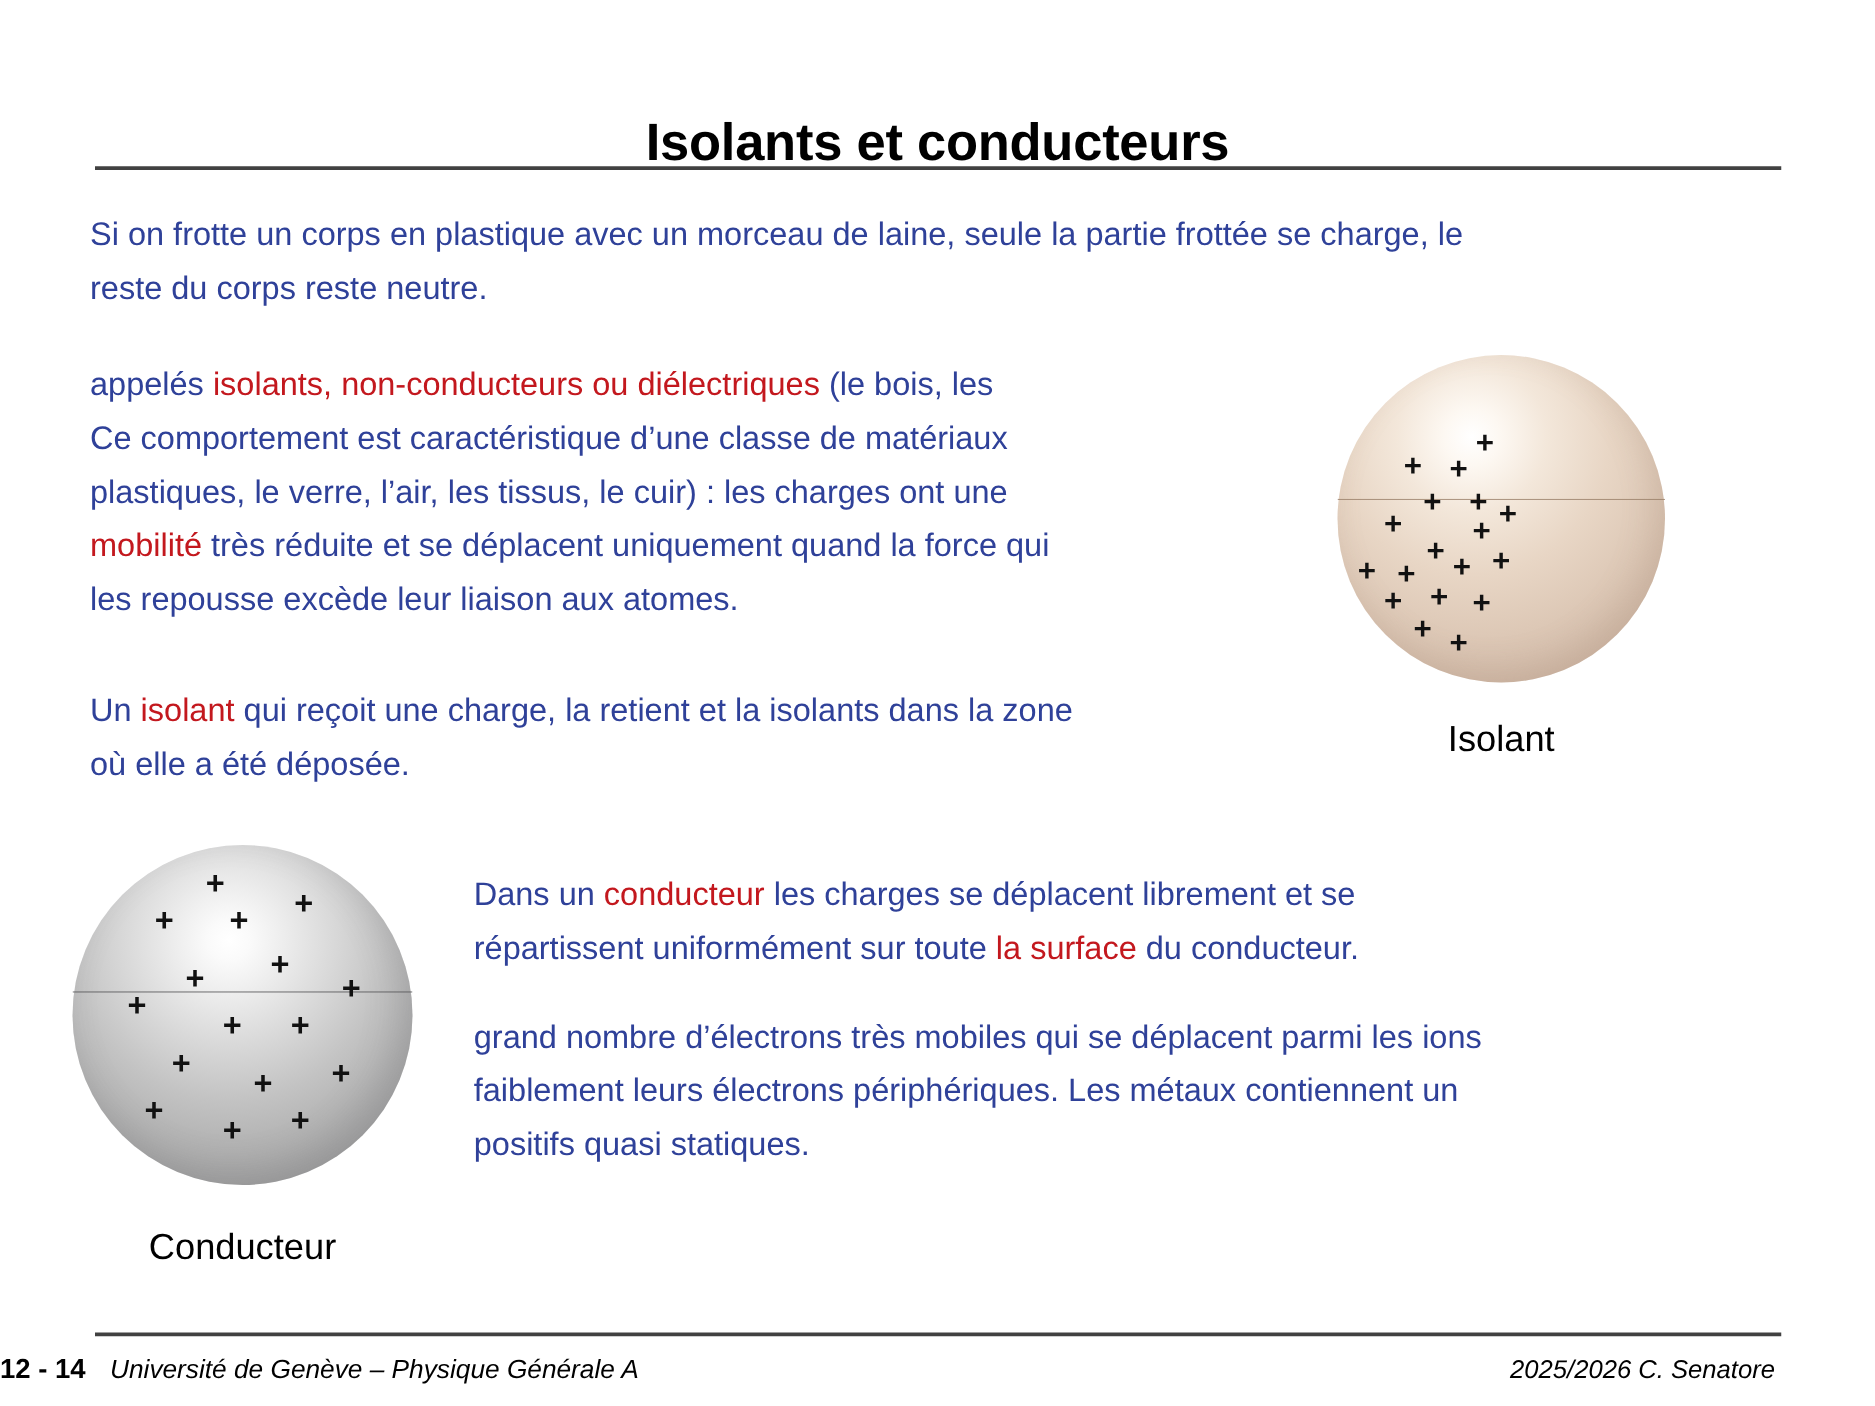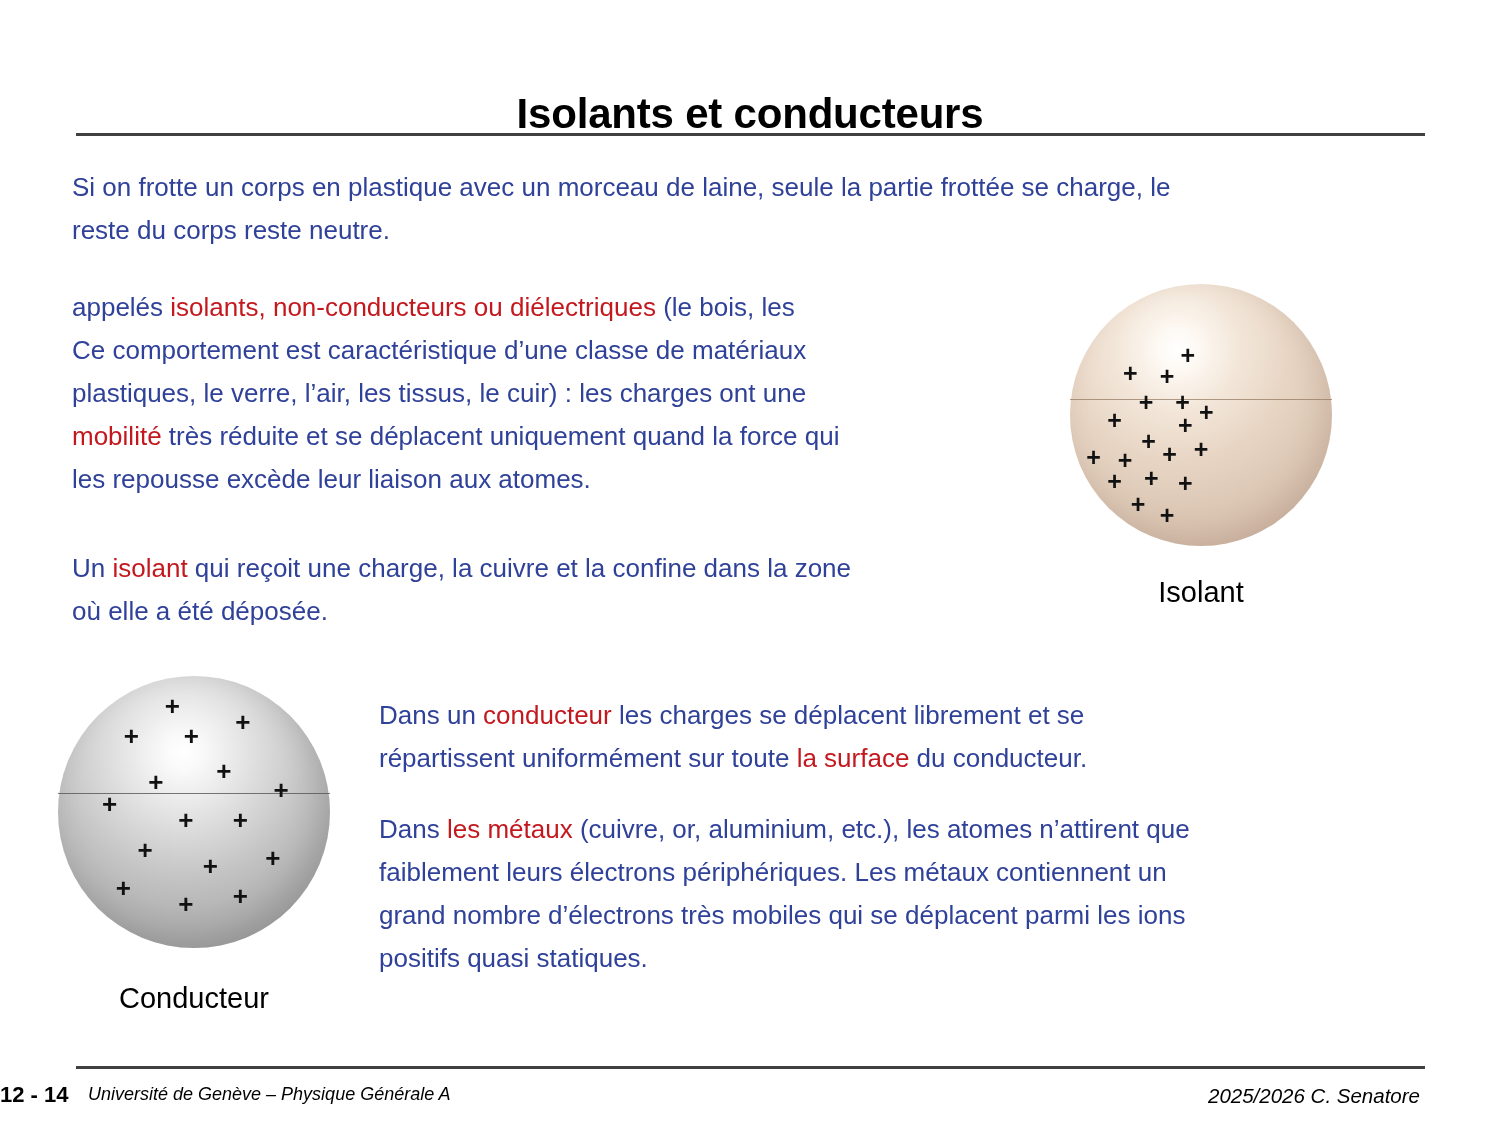--- a/index.html
+++ b/index.html
@@ -155,21 +155,21 @@
     left: 76px;
     top: 1066px;
     width: 1349px;
     height: 3px;
     background: #414141;
   }
   .footer-left {
     position: absolute;
     left: 88px;
     top: 1084px;
-    font-size: 18px;
+    font-size: 21px;
     font-style: italic;
     color: #000000;
     white-space: nowrap;
   }
   .footer-center {
     position: absolute;
     left: 0;
     top: 1082px;
     width: 1500px;
     text-align: left;
@@ -203,33 +203,32 @@
 
   <div class="para just" id="para-iso">
     <p><span>appelés </span><span class="red">isolants, non-conducteurs ou diélectriques</span><span> (le bois, les</span></p>
     <p><span>Ce comportement est caractéristique d’une classe de matériaux</span></p>
     <p><span>plastiques, le verre, l’air, les tissus, le cuir) : les charges ont une</span></p>
     <p><span class="red">mobilité</span><span> très réduite et se déplacent uniquement quand la force qui</span></p>
     <p><span>les repousse excède leur liaison aux atomes.</span></p>
   </div>
 
   <div class="para just" id="para-iso2">
-    <p><span>Un </span><span class="red">isolant</span><span> qui reçoit une charge, la cuivre et la confine dans la zone</span></p>
+    <p><span>Un </span><span class="red">isolant</span><span> qui reçoit une charge, la retient et la isolants dans la zone</span></p>
     <p><span>où elle a été déposée.</span></p>
   </div>
 
   <div class="para just" id="para-cond">
     <p><span>Dans un </span><span class="red">conducteur</span><span> les charges se déplacent librement et se</span></p>
     <p><span>répartissent uniformément sur toute </span><span class="red">la surface</span><span> du conducteur.</span></p>
   </div>
 
   <div class="para just" id="para-metaux">
-    <p><span>Dans </span><span class="red">les métaux</span><span> (cuivre, or, aluminium, etc.), les atomes n’attirent que</span></p>
+    <p><span>grand nombre d’électrons très mobiles qui se déplacent parmi les ions</span></p>
     <p><span>faiblement leurs électrons périphériques. Les métaux contiennent un</span></p>
-    <p><span>grand nombre d’électrons très mobiles qui se déplacent parmi les ions</span></p>
     <p><span>positifs quasi statiques.</span></p>
   </div>
 
   <div class="sphere-fig" id="fig-isolant">
     <div class="sphere sphere-isolant" id="sphere-isolant">
       <div class="equator"></div>
     <span class="charge" style="left: 45%; top: 27%;">+</span>
         <span class="charge" style="left: 23%; top: 34%;">+</span>
         <span class="charge" style="left: 37%; top: 35%;">+</span>
         <span class="charge" style="left: 29%; top: 45%;">+</span>

